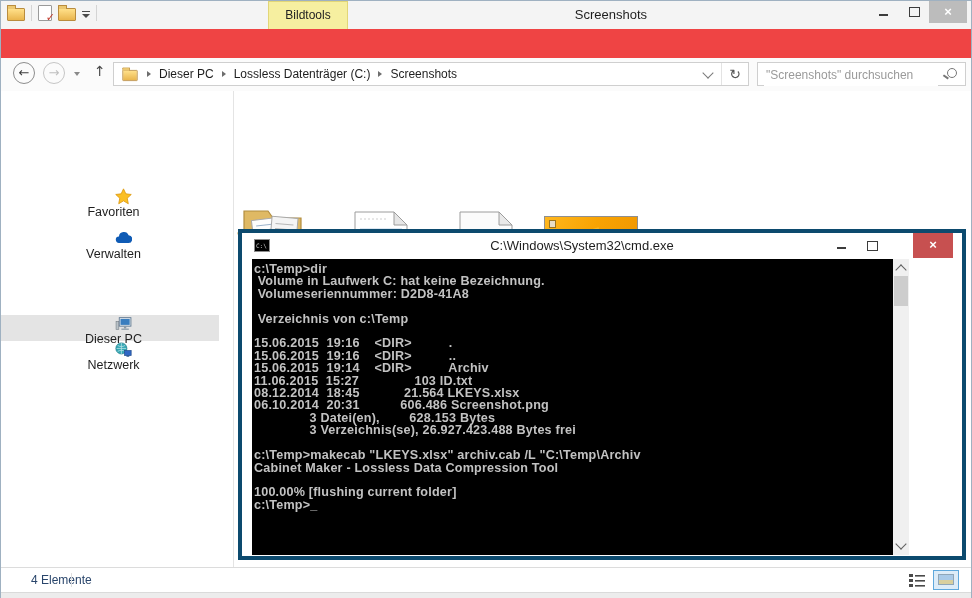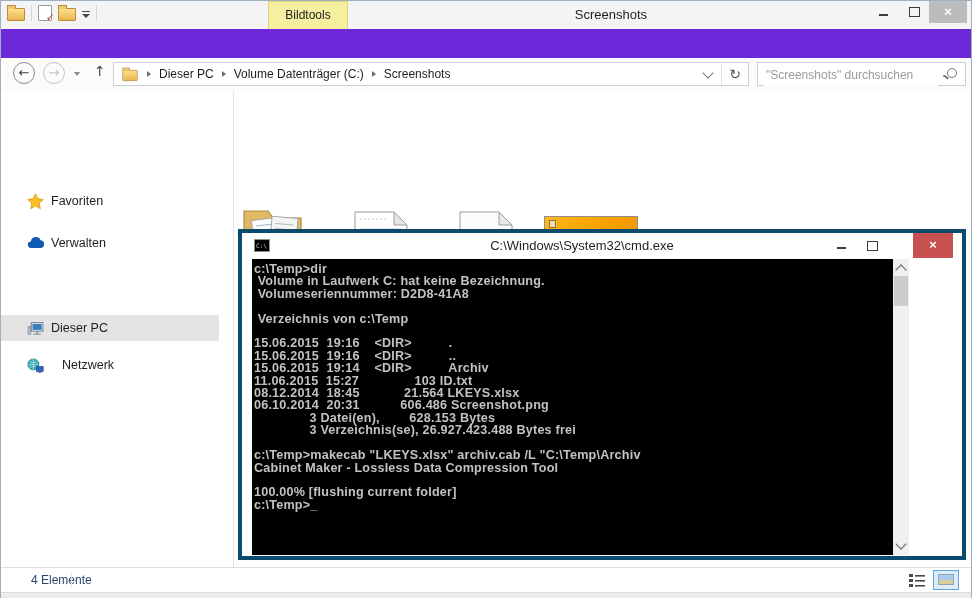--- a/index.html
+++ b/index.html
@@ -1,17 +1,17 @@
 <!DOCTYPE html>
 <html><head>
 <meta charset="utf-8">
 <style>
   html,body{margin:0;padding:0;}
   body{width:972px;height:598px;position:relative;font-family:"Liberation Sans",sans-serif;background:#e9e9e9;overflow:hidden;}
-  .win{position:absolute;inset:0;background:#6d28d9;border:1px solid #9fb1c1;box-sizing:border-box;}
+  .win{position:absolute;inset:0;background:#ef4444;border:1px solid #9fb1c1;box-sizing:border-box;}
   .glyph{font-family:"DejaVu Sans",sans-serif;}
 
   
   .titlebar{position:absolute;left:0;top:0;width:100%;height:28px;background:#f4f4f4;}
   .qat{position:absolute;left:6px;top:4px;display:flex;align-items:center;gap:6px;}
   .qat-sep{width:1px;height:16px;background:#d4d4d4;}
   .mini-folder{width:16px;height:11px;background:linear-gradient(#ffe08a,#e9b54d);border:1px solid #b98c3e;border-radius:1px;position:relative;margin-top:3px;}
   .mini-folder:before{content:"";position:absolute;left:-1px;top:-4px;width:7px;height:3px;background:#ecc871;border:1px solid #b98c3e;border-bottom:none;border-radius:1px 1px 0 0;}
   .qat-doc{width:12px;height:14px;background:#fff;border:1px solid #9a9a9a;border-radius:1px;position:relative;}
   .qat-doc:after{content:"✓";font-family:"DejaVu Sans",sans-serif;position:absolute;right:-4px;bottom:-4px;color:#c23b2e;font-size:11px;font-weight:bold;}
@@ -48,21 +48,21 @@
   .refresh{width:26px;text-align:center;font-size:14px;color:#555;}
   .searchbox{position:absolute;left:756px;top:4px;width:209px;height:24px;background:#fff;border:1px solid #cfcfcf;box-sizing:border-box;}
   .searchbox input{position:absolute;left:6px;top:1px;width:170px;height:20px;border:none;outline:none;font-size:12px;color:#444;font-family:"Liberation Sans",sans-serif;}
   .searchbox input::placeholder{color:#9a9a9a;opacity:1;}
   .mag{position:absolute;right:8px;top:5px;width:8px;height:8px;border:1.5px solid #777;border-radius:50%;}
   .mag:after{content:"";position:absolute;left:-5px;top:7px;width:6px;height:1.5px;background:#777;transform:rotate(35deg);}
 
   
   .main{position:absolute;left:0;top:90px;width:100%;height:476px;background:#fff;}
   .side-divider{position:absolute;left:232px;top:0;width:1px;height:476px;background:#e4e4e4;}
-  .side-item{position:absolute;left:0;width:218px;height:26px;display:flex;align-items:center;}
+  .side-item{position:absolute;left:0;width:218px;height:26px;display:flex;align-items:center;flex-direction:column;}
   .side-item.selected{background:#e4e4e4;}
   .side-icon{margin-left:26px;width:17px;height:17px;flex:0 0 17px;}
   .side-label{margin-left:7px;font-size:12.5px;color:#1e1e1e;}
 
   .file-item{position:absolute;width:100px;height:114px;text-align:center;}
   .file-label{position:absolute;left:-8px;right:-8px;top:96px;font-size:12px;color:#1e1e1e;}
   .shot-thumb{position:absolute;left:3px;top:27px;width:92px;height:62px;border:1px solid #8f8f8f;background:linear-gradient(115deg,#ffb71e 0%,#f8a303 45%,#ef9400 100%);overflow:hidden;}
   .shot-wedge{position:absolute;left:-30px;top:22px;width:95px;height:70px;background:#ffc335;opacity:.6;transform:rotate(-16deg);}
   .shot-fold{position:absolute;right:16px;bottom:7px;width:0;height:0;border-left:30px solid transparent;border-right:4px solid transparent;border-bottom:32px solid #e9dcc0;}
   .shot-fold2{position:absolute;right:0;bottom:7px;width:18px;height:34px;background:#df8500;}
@@ -126,21 +126,21 @@
   <div class="addressrow">
     <div class="navcircle glyph" style="left:12px;">←</div>
     <div class="navcircle nav-fwd glyph" style="left:42px;">→</div>
     <span class="small-caret" style="left:73px;"></span>
     <div class="nav-up glyph" style="left:93px;">↑</div>
     <div class="addressbox">
       <span class="mini-folder addr-folder"></span>
       <span class="crumb-sep"></span>
       <span class="crumb">Dieser PC</span>
       <span class="crumb-sep"></span>
-      <span class="crumb">Volume Datenträger (C:)</span>
+      <span class="crumb">Lossless Datenträger (C:)</span>
       <span class="crumb-sep"></span>
       <span class="crumb">Screenshots</span>
       <span class="addr-right">
         <span class="addr-chevron"></span>
         <span class="addr-div"></span>
         <span class="refresh glyph">↻</span>
       </span>
     </div>
     <div class="searchbox">
       <input type="text" placeholder="&quot;Screenshots&quot; durchsuchen" style="">
@@ -166,21 +166,21 @@
     <div class="side-item selected" style="top:224px;">
       <svg class="side-icon" viewBox="0 0 16 16">
         <rect x="1" y="6" width="2.6" height="7.5" fill="#b9c1c7" stroke="#7a838a" stroke-width="0.6"></rect>
         <rect x="4" y="2.5" width="11" height="8" fill="#dfe7ee" stroke="#5b748c" stroke-width="0.8"></rect>
         <rect x="5.2" y="3.7" width="8.6" height="5.6" fill="#3a7ebf"></rect>
         <rect x="8.4" y="10.7" width="2.2" height="2" fill="#8c9aa6"></rect>
         <rect x="6" y="12.7" width="7" height="1.4" fill="#9aa7b1"></rect>
       </svg>
       <span class="side-label">Dieser PC</span>
     </div>
-    <div class="side-item" style="top:261px;gap:11px;">
+    <div class="side-item" style="top:250px;">
       <svg class="side-icon" viewBox="0 0 16 16">
         <circle cx="6" cy="7" r="5.2" fill="#35a8b5" stroke="#1f7f8c" stroke-width="0.7"></circle>
         <path d="M1.5 7h9M6 1.8v10.4M2.5 4.2c2.2 1.4 4.8 1.4 7 0M2.5 9.8c2.2-1.4 4.8-1.4 7 0" stroke="#bfe6ea" stroke-width="0.7" fill="none"></path>
         <rect x="9" y="9" width="6.2" height="4.6" fill="#2f66c4" stroke="#24508f" stroke-width="0.7"></rect>
         <rect x="10.8" y="13.6" width="2.6" height="1.2" fill="#24508f"></rect>
       </svg>
       <span class="side-label">Netzwerk</span>
     </div>
 
     <div class="file-item" style="left:221px;top:98px;">

